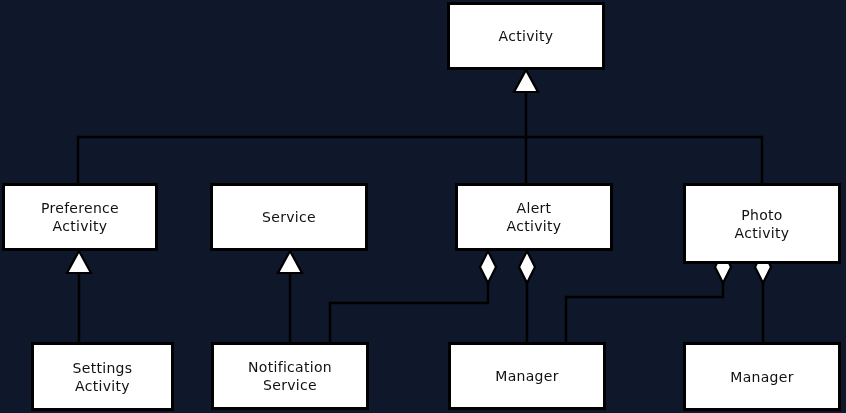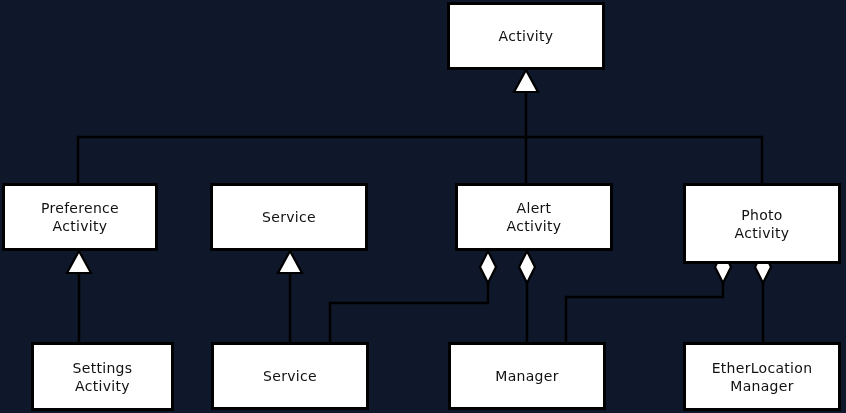--- a/index.html
+++ b/index.html
@@ -115,25 +115,25 @@
     <span>Photo</span>
     <span>Activity</span>
   </div>
 
   <div id="box-settings" class="class-box">
     <span>Settings</span>
     <span>Activity</span>
   </div>
 
   <div id="box-notification" class="class-box">
+    <span>Notification</span>
     <span>Service</span>
   </div>
 
   <div id="box-datasocket" class="class-box">
     <span>Manager</span>
   </div>
 
   <div id="box-etherlocation" class="class-box">
-    <span>EtherLocation</span>
     <span>Manager</span>
   </div>
 
 </div>
 
 </body></html>

